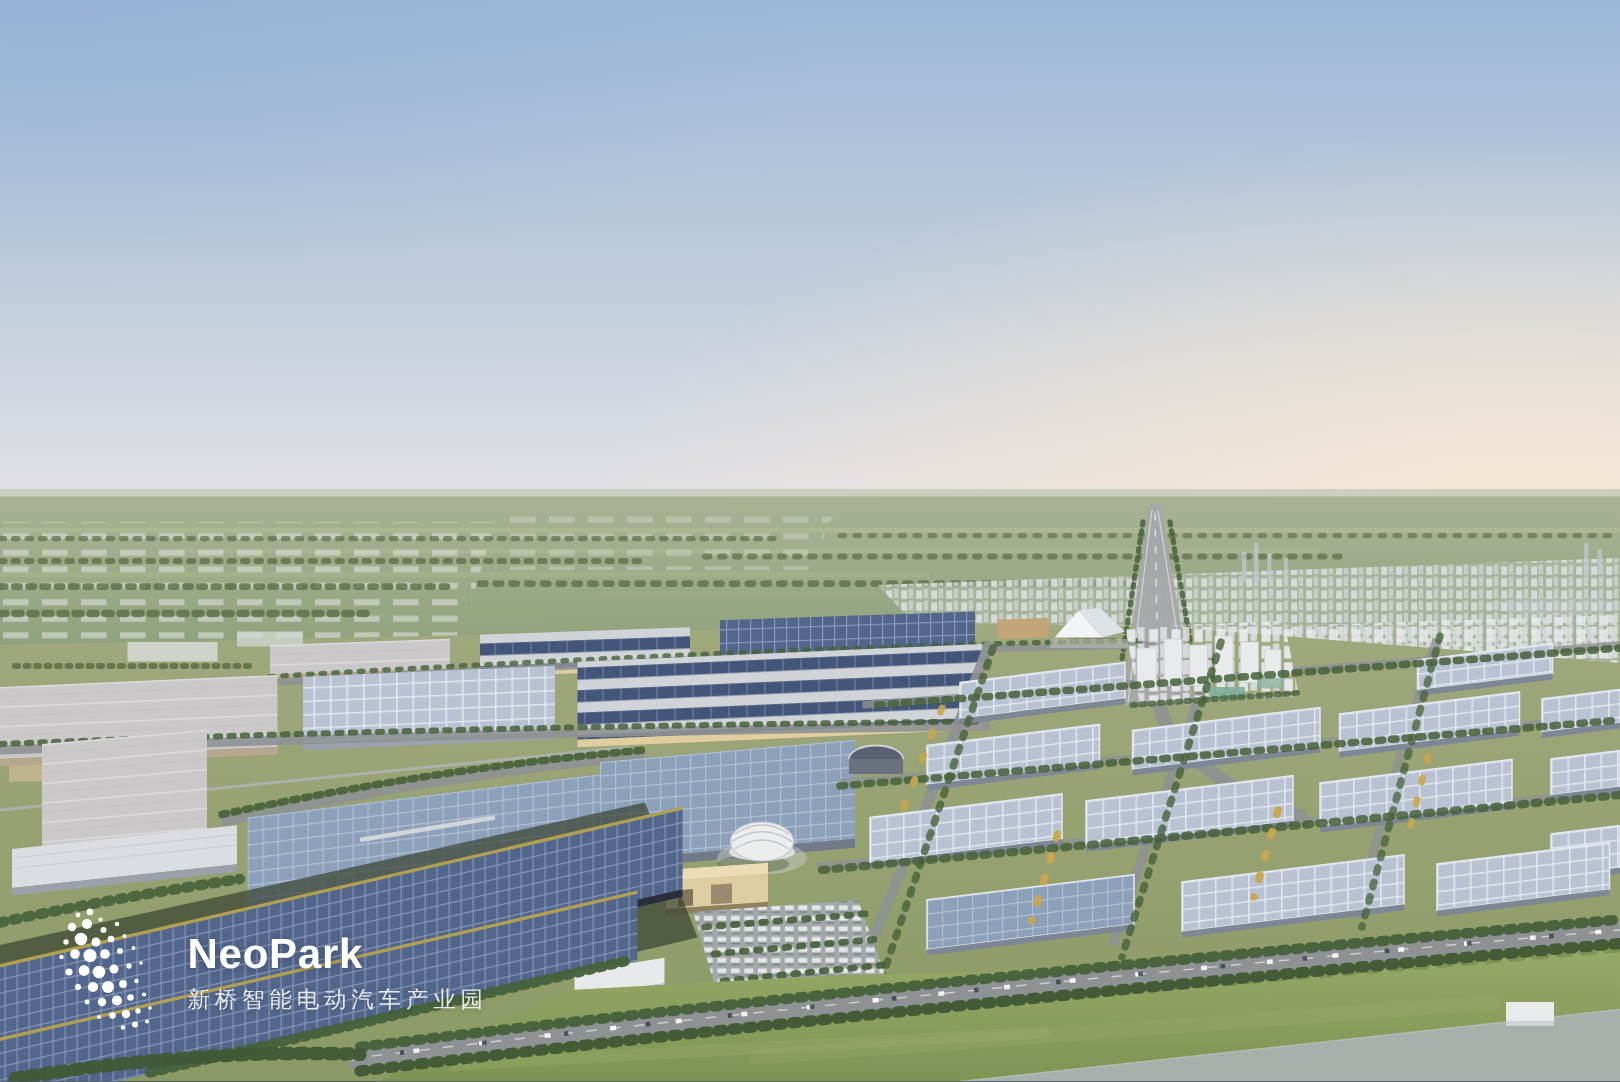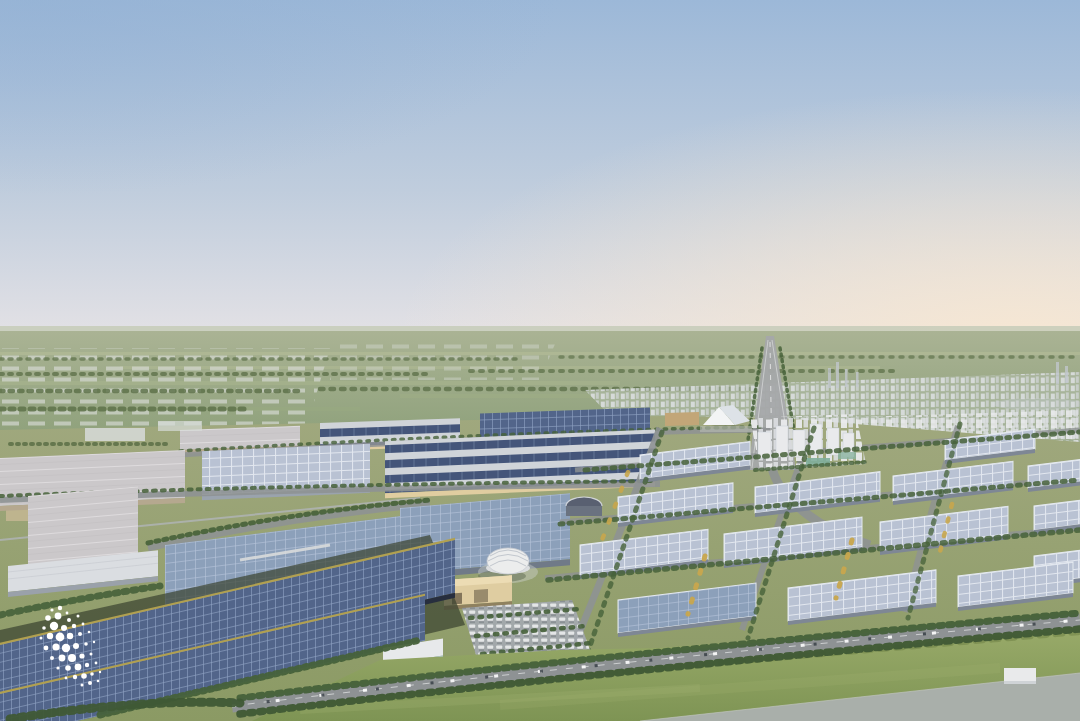--- a/index.html
+++ b/index.html
@@ -434,14 +434,18 @@
     <circle cx="60" cy="59" r="1.4"></circle>
         <circle cx="30" cy="74" r="1.4"></circle>
         <circle cx="39" cy="73" r="2.2"></circle>
     <circle cx="48" cy="72" r="2.8"></circle>
         <circle cx="56" cy="70" r="1.8"></circle>
         <circle cx="64" cy="68" r="1.2"></circle>
     <circle cx="46" cy="81" r="1.5"></circle>
         <circle cx="54" cy="79" r="2"></circle>
         <circle cx="62" cy="77" r="1.3"></circle>
   </svg>
+  <div class="logo-text">
+    <div class="logo-brand">NeoPark</div>
+    <div class="logo-sub">新桥智能电动汽车产业园</div>
+  </div>
 </div>
 </div>
 
 </body></html>

